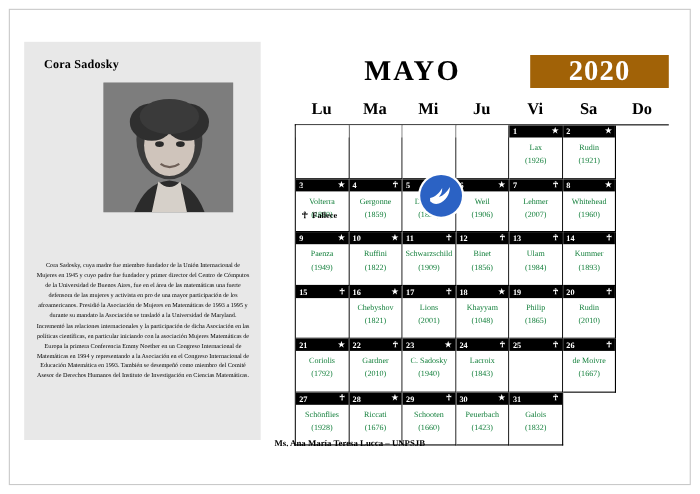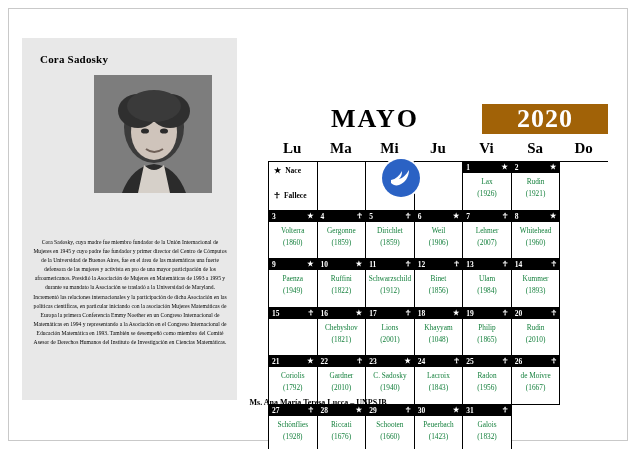--- a/index.html
+++ b/index.html
@@ -76,22 +76,21 @@
   .cal {
     position: absolute;
     left: 268px;
     top: 44px;
     width: 340px;
   }
   .cal-header {
     display: flex;
     width: 340px;
     height: 42px;
-    align-items: flex-end;
-    margin-top: 48px;
+    align-items: center;
   }
   .cal-month {
     flex: 1 1 auto;
     background: #ffffff;
     color: #000;
     font-family: "Liberation Serif", serif;
     font-weight: bold;
     font-size: 26px;
     letter-spacing: 2px;
     display: flex;
@@ -382,21 +381,21 @@
             <span class="yr">(1822)</span>
           </div>
         </div>
         <div class="cell">
           <div class="cell-top">
             <span class="daynum">11</span>
             <span class="mark">☥</span>
           </div>
           <div class="cell-body">
             <span class="nm">Schwarzschild</span>
-            <span class="yr">(1912)</span>
+            <span class="yr">(1909)</span>
           </div>
         </div>
         <div class="cell">
           <div class="cell-top">
             <span class="daynum">12</span>
             <span class="mark">☥</span>
           </div>
           <div class="cell-body">
             <span class="nm">Binet</span>
             <span class="yr">(1856)</span>
@@ -515,24 +514,20 @@
           </div>
           <div class="cell-body">
             <span class="nm">Lacroix</span>
             <span class="yr">(1843)</span>
           </div>
         </div>
         <div class="cell">
           <div class="cell-top">
             <span class="daynum">25</span>
             <span class="mark">☥</span>
-          </div>
-          <div class="cell-body">
-            <span class="nm">Radon</span>
-            <span class="yr">(1956)</span>
           </div>
         </div>
         <div class="cell">
           <div class="cell-top">
             <span class="daynum">26</span>
             <span class="mark">☥</span>
           </div>
           <div class="cell-body">
             <span class="nm">de Moivre</span>
             <span class="yr">(1667)</span>

